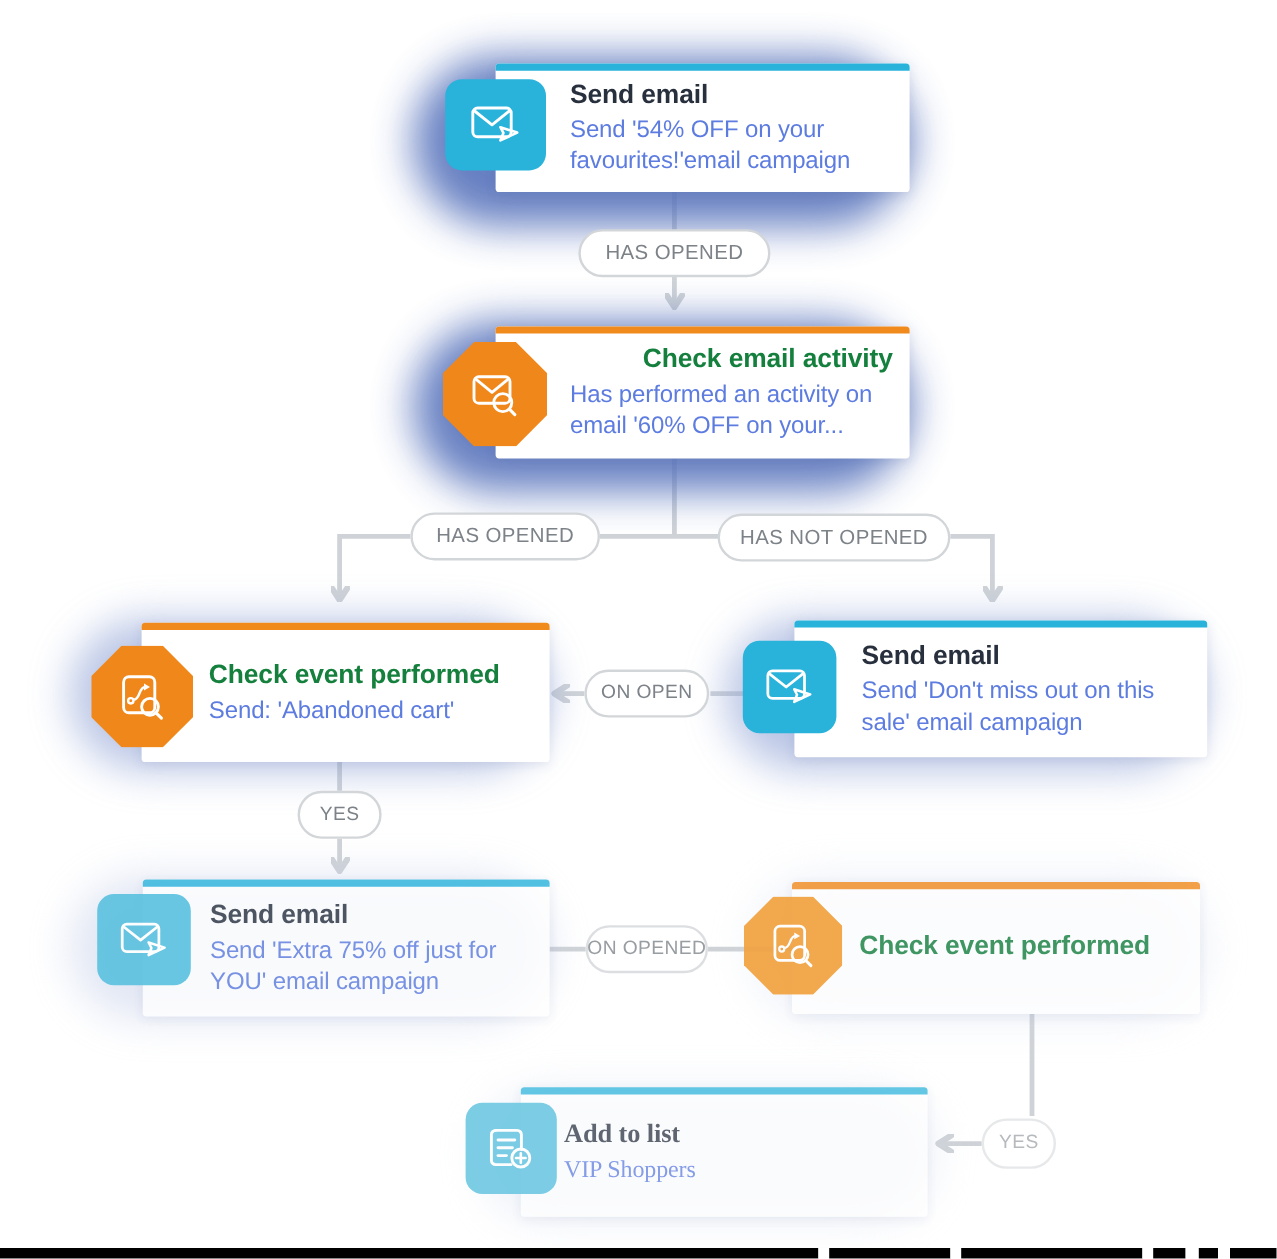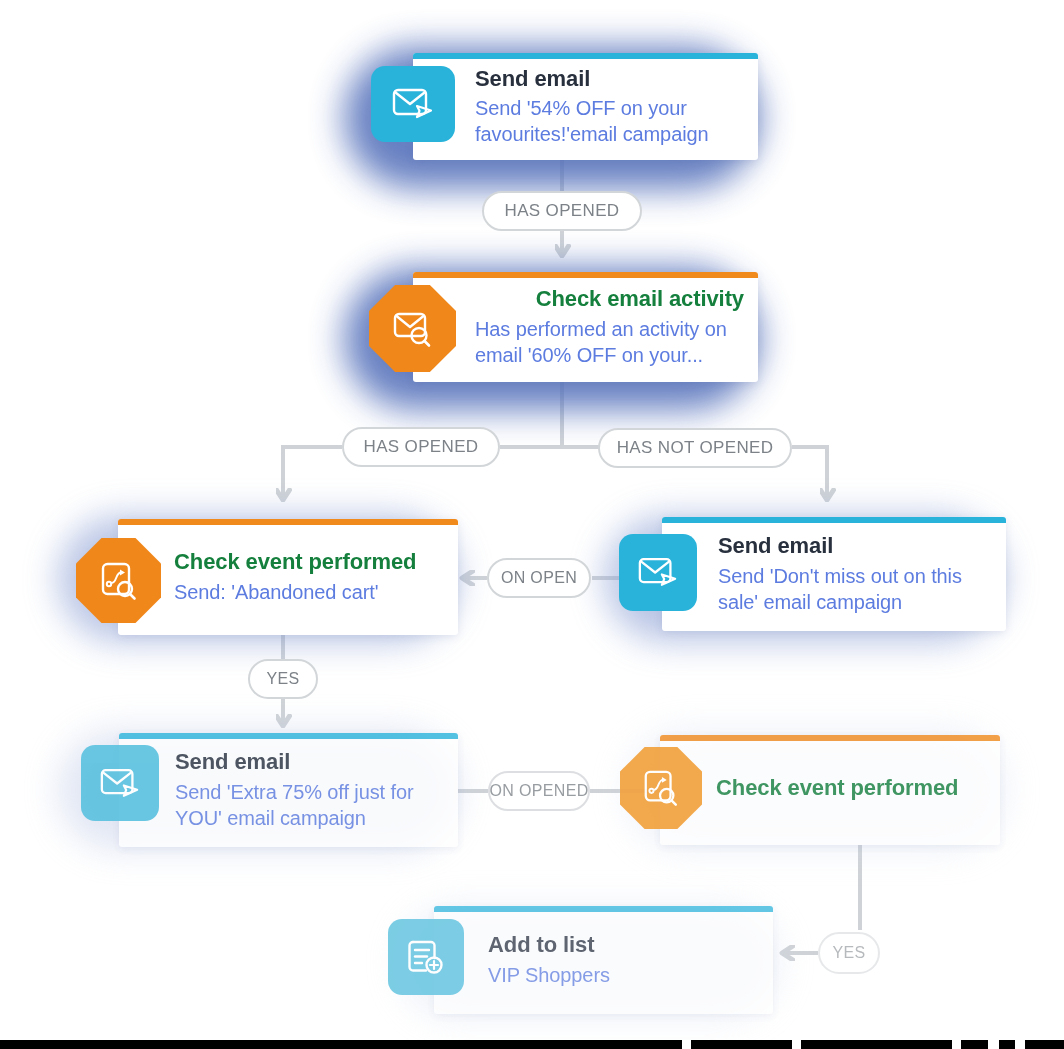--- a/index.html
+++ b/index.html
@@ -319,21 +319,21 @@
       <path d="M 32 34 L 36.5 38.5" fill="none" stroke="#ffffff" stroke-width="2.6" stroke-linecap="round"></path>
     </svg>
   </div>
 
   <div class="pill small faded2" style="left:818px; top:932px; width:62px; height:42px;">
     <span>YES</span>
   </div>
 
   <div class="card blue fade2" style="left:434px; top:906px; width:339px; height:108px;">
     <div class="topbar"></div>
-    <div class="text" style="left:54px;">
+    <div class="text" style="left:36px;font-family:Liberation Serif, serif;">
       <div class="title">Add to list</div>
       <div class="subtitle">VIP Shoppers</div>
     </div>
   </div>
   <div class="badge square lite2" style="left:388px; top:919px; width:76px; height:76px; opacity:.9;">
     <svg width="40" height="40" viewBox="0 0 40 40">
       <path d="M 7 5 L 25 5 A 3.5 3.5 0 0 1 28.5 8.5 L 28.5 21" fill="none" stroke="#ffffff" stroke-width="2.4" stroke-linecap="round"></path>
       <path d="M 7 5 A 3.5 3.5 0 0 0 3.5 8.5 L 3.5 30 A 3.5 3.5 0 0 0 7 33.5 L 20 33.5" fill="none" stroke="#ffffff" stroke-width="2.4" stroke-linecap="round"></path>
       <path d="M 9 13 L 23 13" fill="none" stroke="#ffffff" stroke-width="2.4" stroke-linecap="round"></path>
       <path d="M 9 19.5 L 21 19.5" fill="none" stroke="#ffffff" stroke-width="2.4" stroke-linecap="round"></path>

